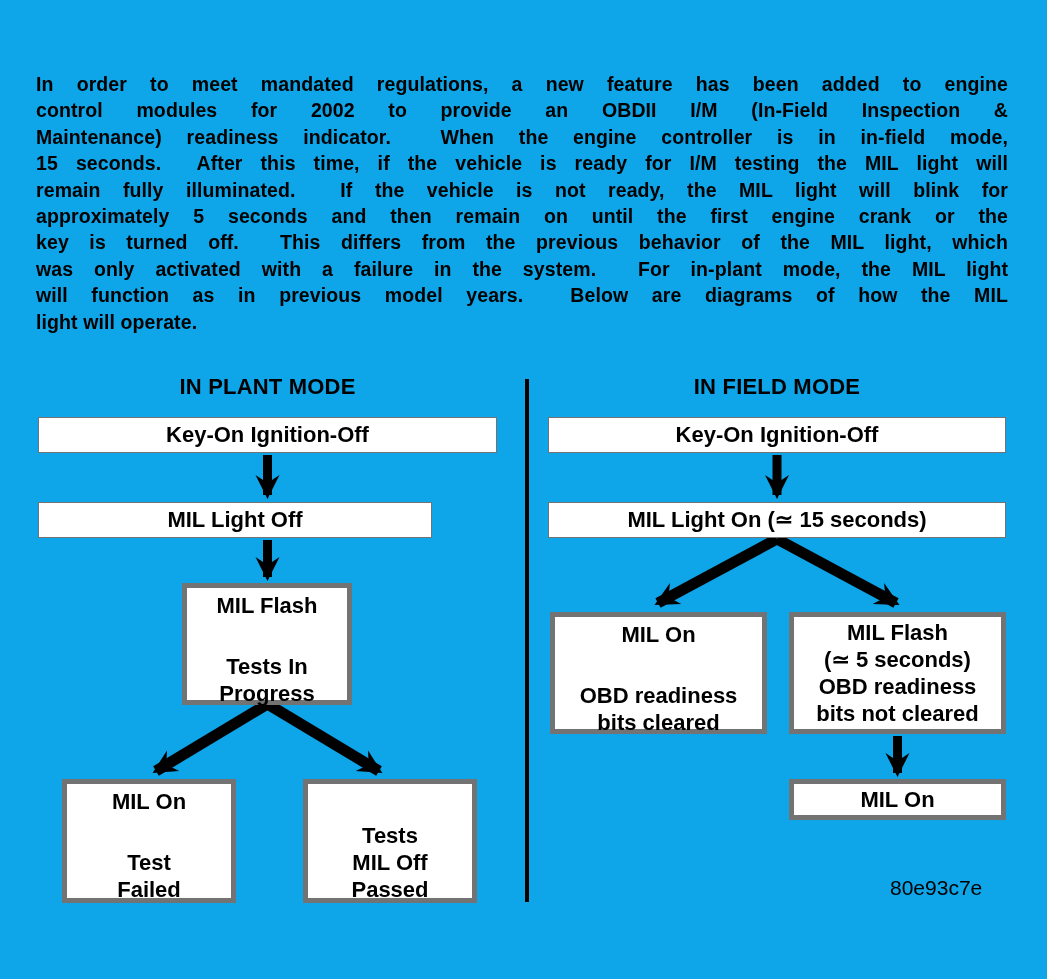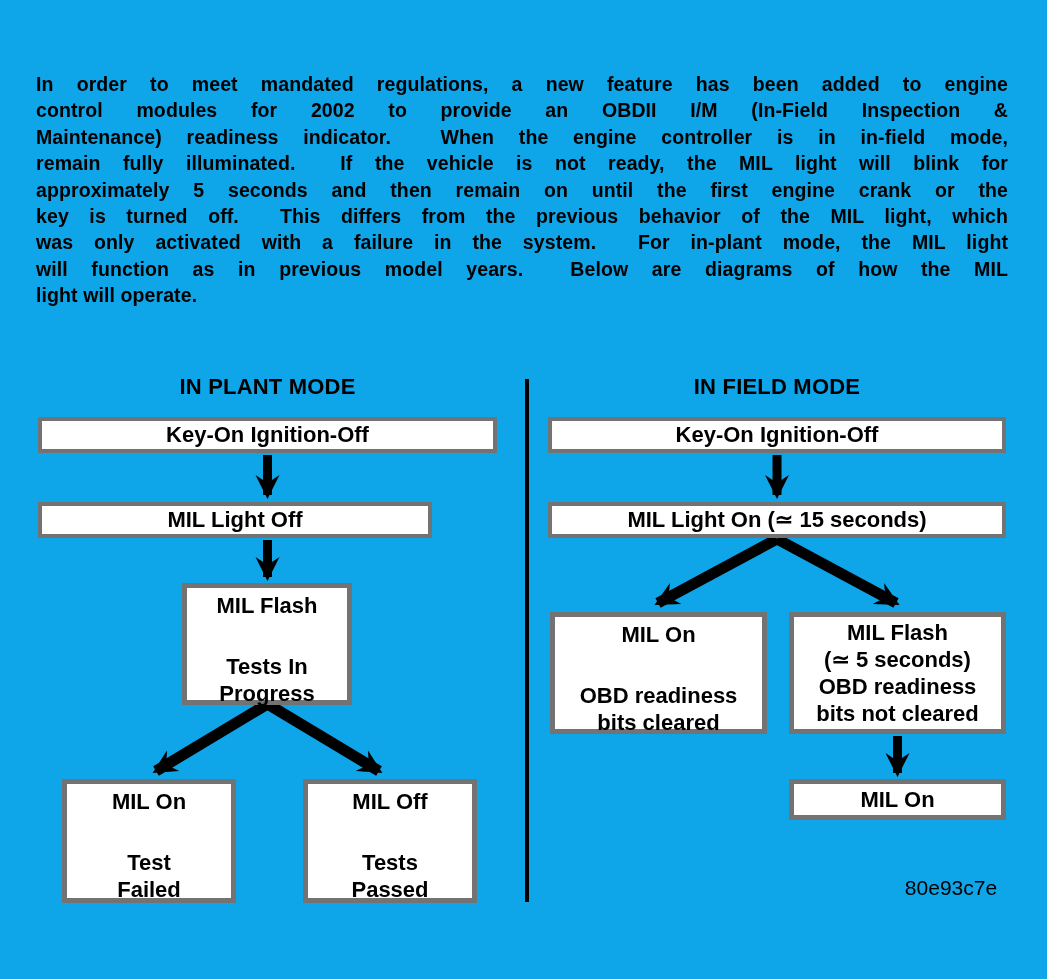--- a/index.html
+++ b/index.html
@@ -36,21 +36,21 @@
     position: absolute;
     top: 374px;
     height: 24px;
     font-weight: bold;
     font-size: 22px;
     text-align: center;
     letter-spacing: 0.2px;
   }
   .box {
     position: absolute;
-    border: 4px solid #737373;
+    border: 1px solid #737373;
     box-sizing: border-box;
     background: #ffffff;
     font-weight: bold;
     font-size: 22px;
     text-align: center;
   }
   .box-wide {
     display: flex;
     align-items: center;
     justify-content: center;
@@ -74,32 +74,33 @@
     left: 0; top: 0;
     width: 1047px; height: 979px;
     pointer-events: none;
   }
 
   .figure-code {
     position: absolute;
     left: 890px; top: 876px; width: 122px;
     font-size: 21px;
     font-weight: normal;
-    text-align: center;
+    text-align: left;
   }
 </style>
 </head>
 <body>
 
 <div class="canvas">
 
   <div class="para">
     <div class="pline">In order to meet mandated regulations, a new feature has been added to engine</div>
     <div class="pline">control modules for 2002 to provide an OBDII I/M (In-Field Inspection &amp;</div>
     <div class="pline">Maintenance) readiness indicator.  When the engine controller is in in-field mode,</div>
+    <div class="pline">15 seconds.  After this time, if the vehicle is ready for I/M testing the MIL light will</div>
     <div class="pline">remain fully illuminated.  If the vehicle is not ready, the MIL light will blink for</div>
     <div class="pline">approximately 5 seconds and then remain on until the first engine crank or the</div>
     <div class="pline">key is turned off.  This differs from the previous behavior of the MIL light, which</div>
     <div class="pline">was only activated with a failure in the system.  For in-plant mode, the MIL light</div>
     <div class="pline">will function as in previous model years.  Below are diagrams of how the MIL</div>
     <div class="pline pline-last">light will operate.</div>
   </div>
 
   <svg class="arrow-layer" viewBox="0 0 1047 979" xmlns="http://www.w3.org/2000/svg">
     <defs>
@@ -139,22 +140,22 @@
     <div class="bline">Progress</div>
   </div>
 
   <div class="box box-multi" style="left:62px; top:779px; width:174px; height:124px;">
     <div class="bline">MIL On</div>
     <div class="bline bgap">Test</div>
     <div class="bline">Failed</div>
   </div>
 
   <div class="box box-multi" style="left:303px; top:779px; width:174px; height:124px;">
+    <div class="bline bgap">Tests</div>
     <div class="bline">MIL Off</div>
-    <div class="bline bgap">Tests</div>
     <div class="bline">Passed</div>
   </div>
 
   <div class="diagram-title" style="left:548px; width:458px;text-align:center;">IN FIELD MODE</div>
 
   <div class="box box-wide" style="left:548px; top:417px; width:458px; height:36px;">
     <span>Key-On Ignition-Off</span>
   </div>
 
   <div class="box box-wide" style="left:548px; top:502px; width:458px; height:36px;">

